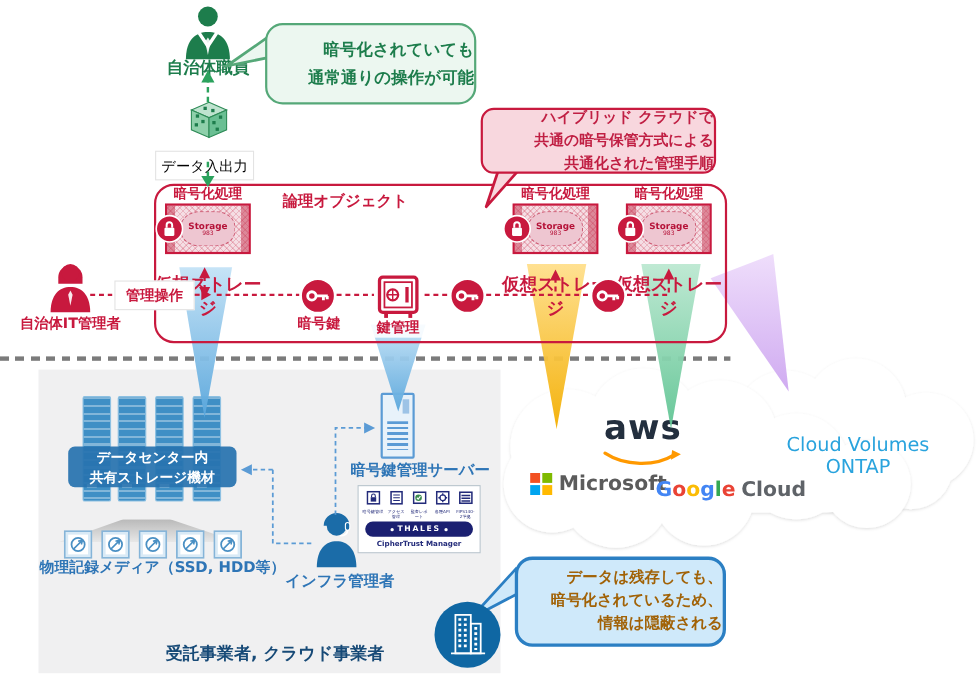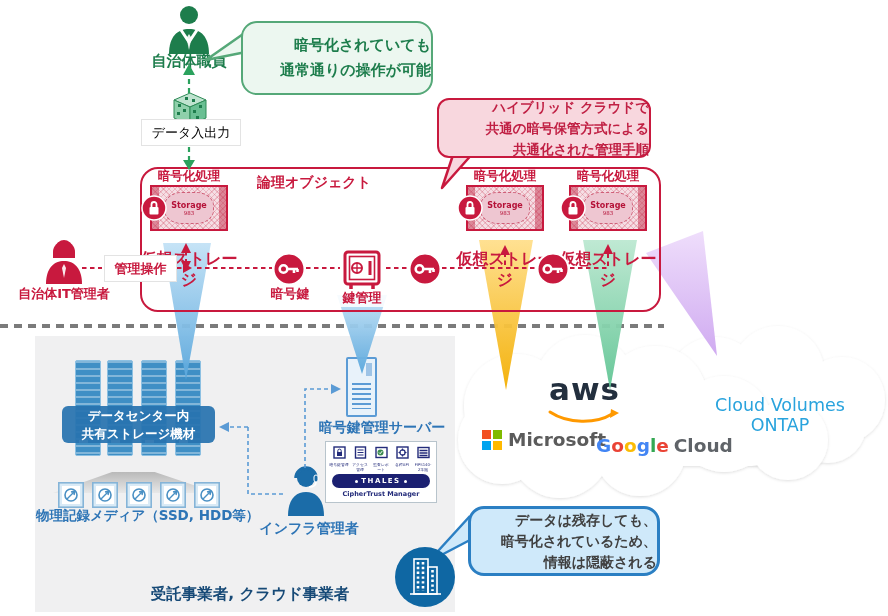--- a/index.html
+++ b/index.html
@@ -36,22 +36,22 @@
     font-size:13px;z-index:38;box-sizing:border-box;}
   .crimson-lbl{color:#c8193e;font-weight:bold;z-index:38;}
   .blue-lbl{color:#2e75b6;z-index:38;}
   .green-lbl{color:#1d7d4c;font-weight:bold;z-index:38;}
   
   .bubble{border-radius:16px;display:flex;flex-direction:column;align-items:flex-end;justify-content:center;z-index:50;box-sizing:border-box;}
   .bubble-green{left:241px;top:21px;width:192px;height:74px;background:#ecf7f0;border:2.5px solid #55a878;
     color:#1d7d4c;font-weight:bold;font-size:15px;line-height:25px;}
   .bubble-pink{left:437px;top:85px;width:214px;height:60px;background:#f8d7de;border:2.5px solid #c8193e;
     color:#c01f43;font-weight:bold;font-size:13.5px;line-height:21px;border-radius:12px;margin-top:13px;}
-  .bubble-blue{left:468px;top:506px;width:192px;height:70px;background:#cfe9fa;border:3px solid #2b7fc3;
-    color:#404040;font-weight:bold;font-size:14px;line-height:21px;}
+  .bubble-blue{left:468px;top:506px;width:192px;height:82px;background:#cfe9fa;border:3px solid #2b7fc3;
+    color:#a16207;font-weight:bold;font-size:14px;line-height:21px;font-family:Liberation Mono, monospace;}
   .tail{z-index:49;}
   
   .rack{position:absolute;top:360px;width:24px;height:94px;background:#3f8fc5;border:1px solid #8cc0e2;border-radius:2px;z-index:30;
     background-image:repeating-linear-gradient(180deg,rgba(255,255,255,.35) 0 2px,rgba(0,0,0,0) 2px 7px);}
   .rack::after{content:"";position:absolute;left:3px;bottom:12px;width:9px;height:3px;background:#fff;}
   .dcbox{left:62px;top:406px;width:153px;height:37px;background:rgba(40,115,175,0.93);border-radius:6px;z-index:33;
     color:#fff;font-size:12.5px;font-weight:bold;line-height:18px;display:flex;flex-direction:column;align-items:center;justify-content:flex-end;}
   .fan{left:53px;top:472px;width:164px;height:21px;z-index:30;background:linear-gradient(180deg,#b9b9b9,#e8e8e8);
     clip-path:polygon(36% 0,62% 0,100% 100%,0 100%);}
   .disk{position:absolute;top:482px;z-index:30;}
@@ -281,21 +281,21 @@
       <rect x="7" y="12" width="3" height="3"></rect>
         <rect x="12" y="17" width="3" height="3"></rect>
         <rect x="6" y="20" width="3" height="3"></rect>
       <rect x="22" y="18" width="3" height="3"></rect>
         <rect x="28" y="13" width="3" height="3"></rect>
         <rect x="25" y="24" width="3" height="3"></rect>
       <rect x="14" y="5" width="3" height="3"></rect>
         <rect x="21" y="7" width="3" height="3"></rect>
     </g>
   </svg>
-  <div class="abs whitebox" style="left:141px;top:119px;width:100px;height:27px">データ入出力</div>
+  <div class="abs whitebox" style="left:141px;top:137px;width:90px;height:27px">データ入出力</div>
 
   <svg class="abs tail" style="left:204px;top:30px" width="44" height="32">
     <path d="M42 2 L2 30 L42 22" fill="#ecf7f0" stroke="#55a878" stroke-width="2.5" stroke-linejoin="round"></path>
   </svg>
   <div class="abs bubble bubble-green">
     <div>暗号化されていても</div>
     <div>通常通りの操作が可能</div>
   </div>
 
   <svg class="abs tail" style="left:432px;top:150px" width="44" height="40">

